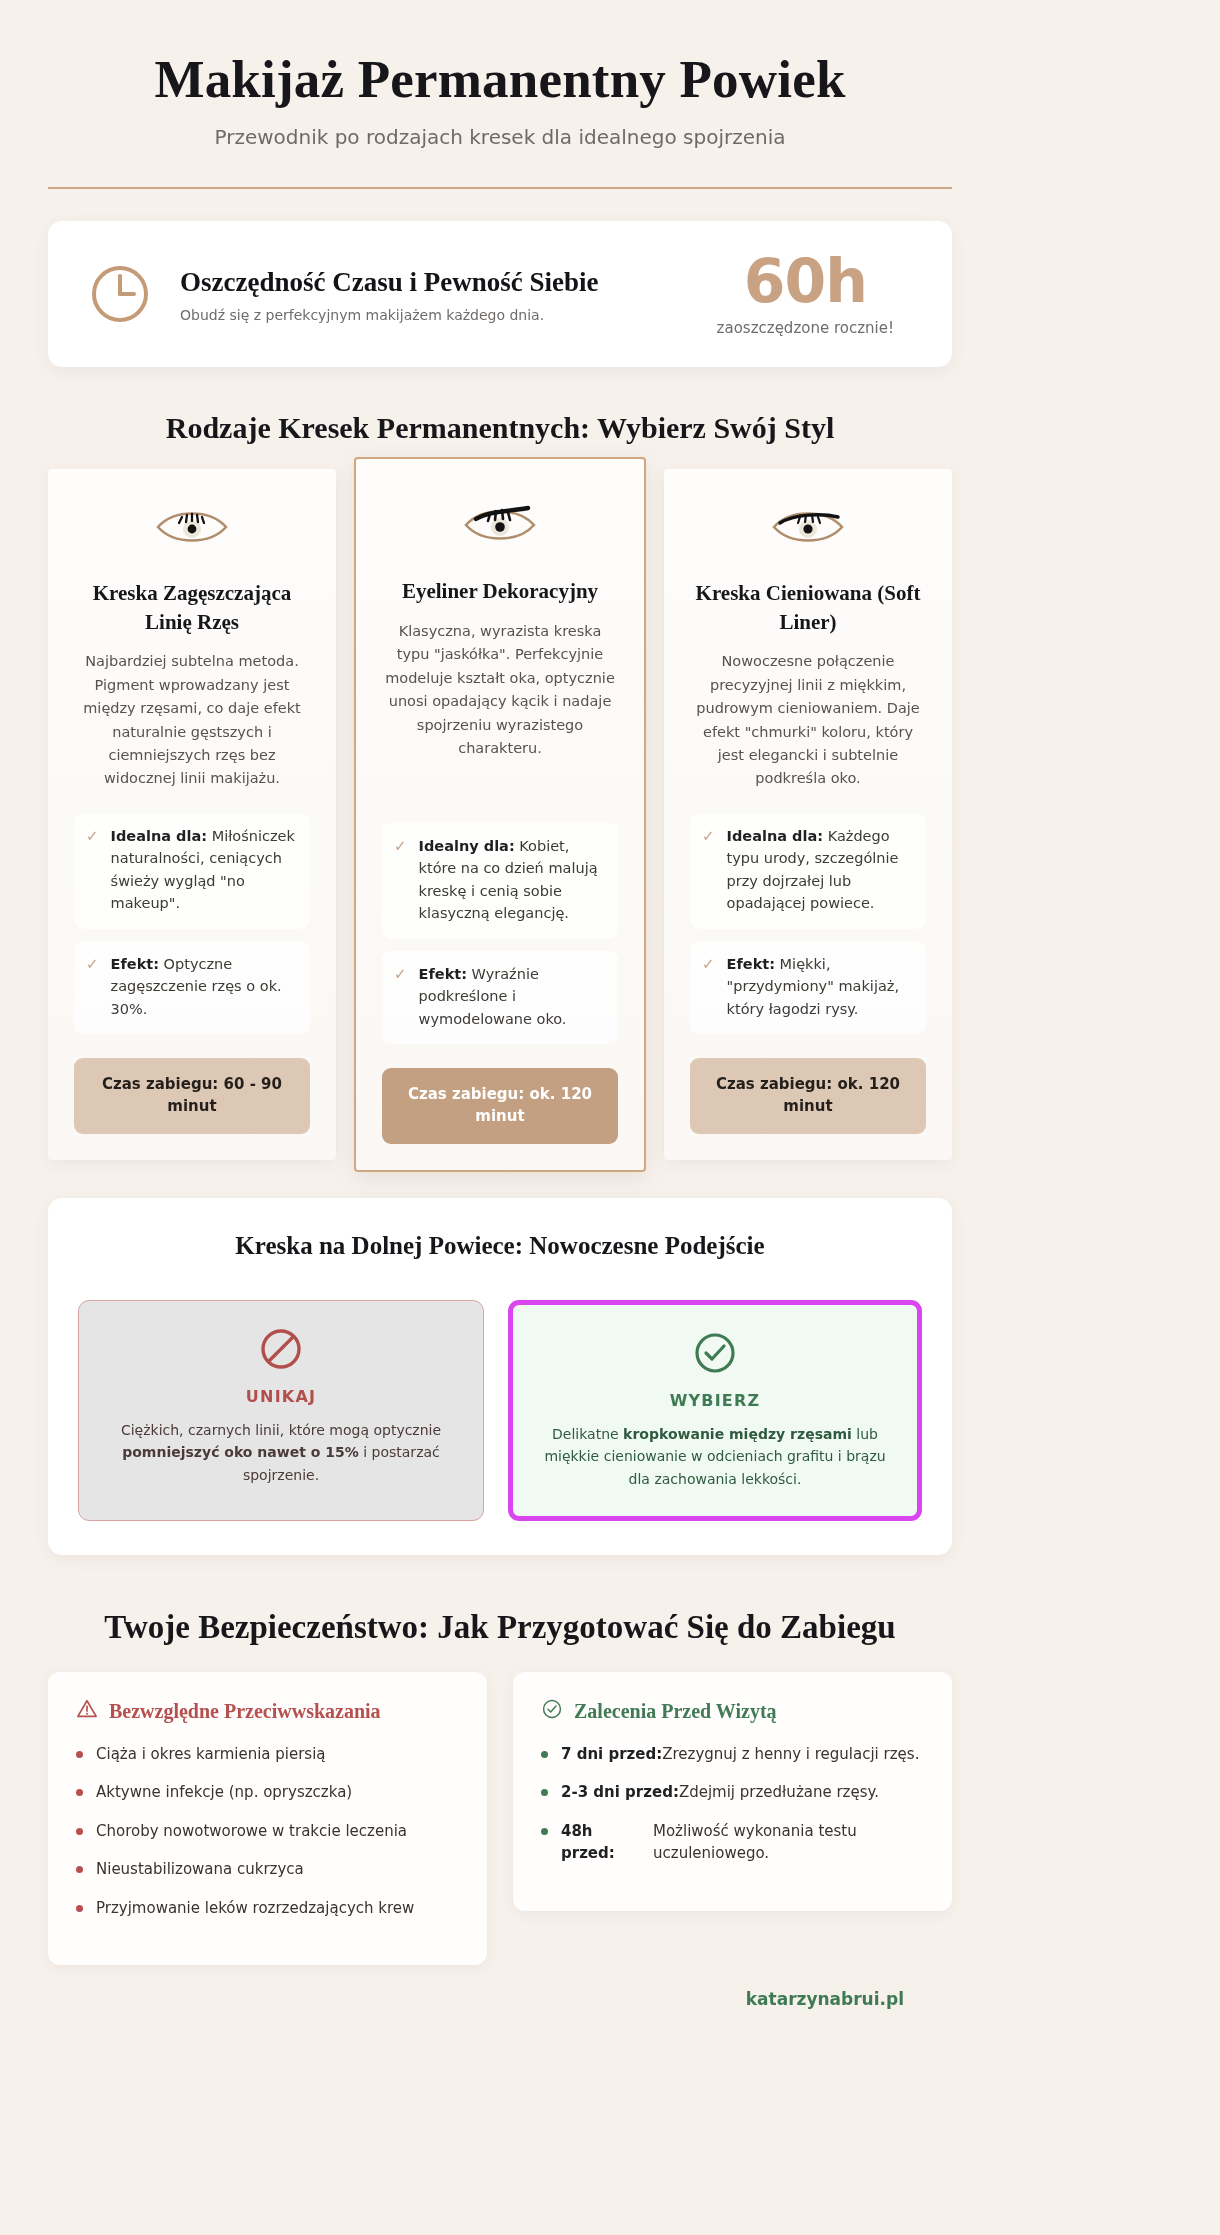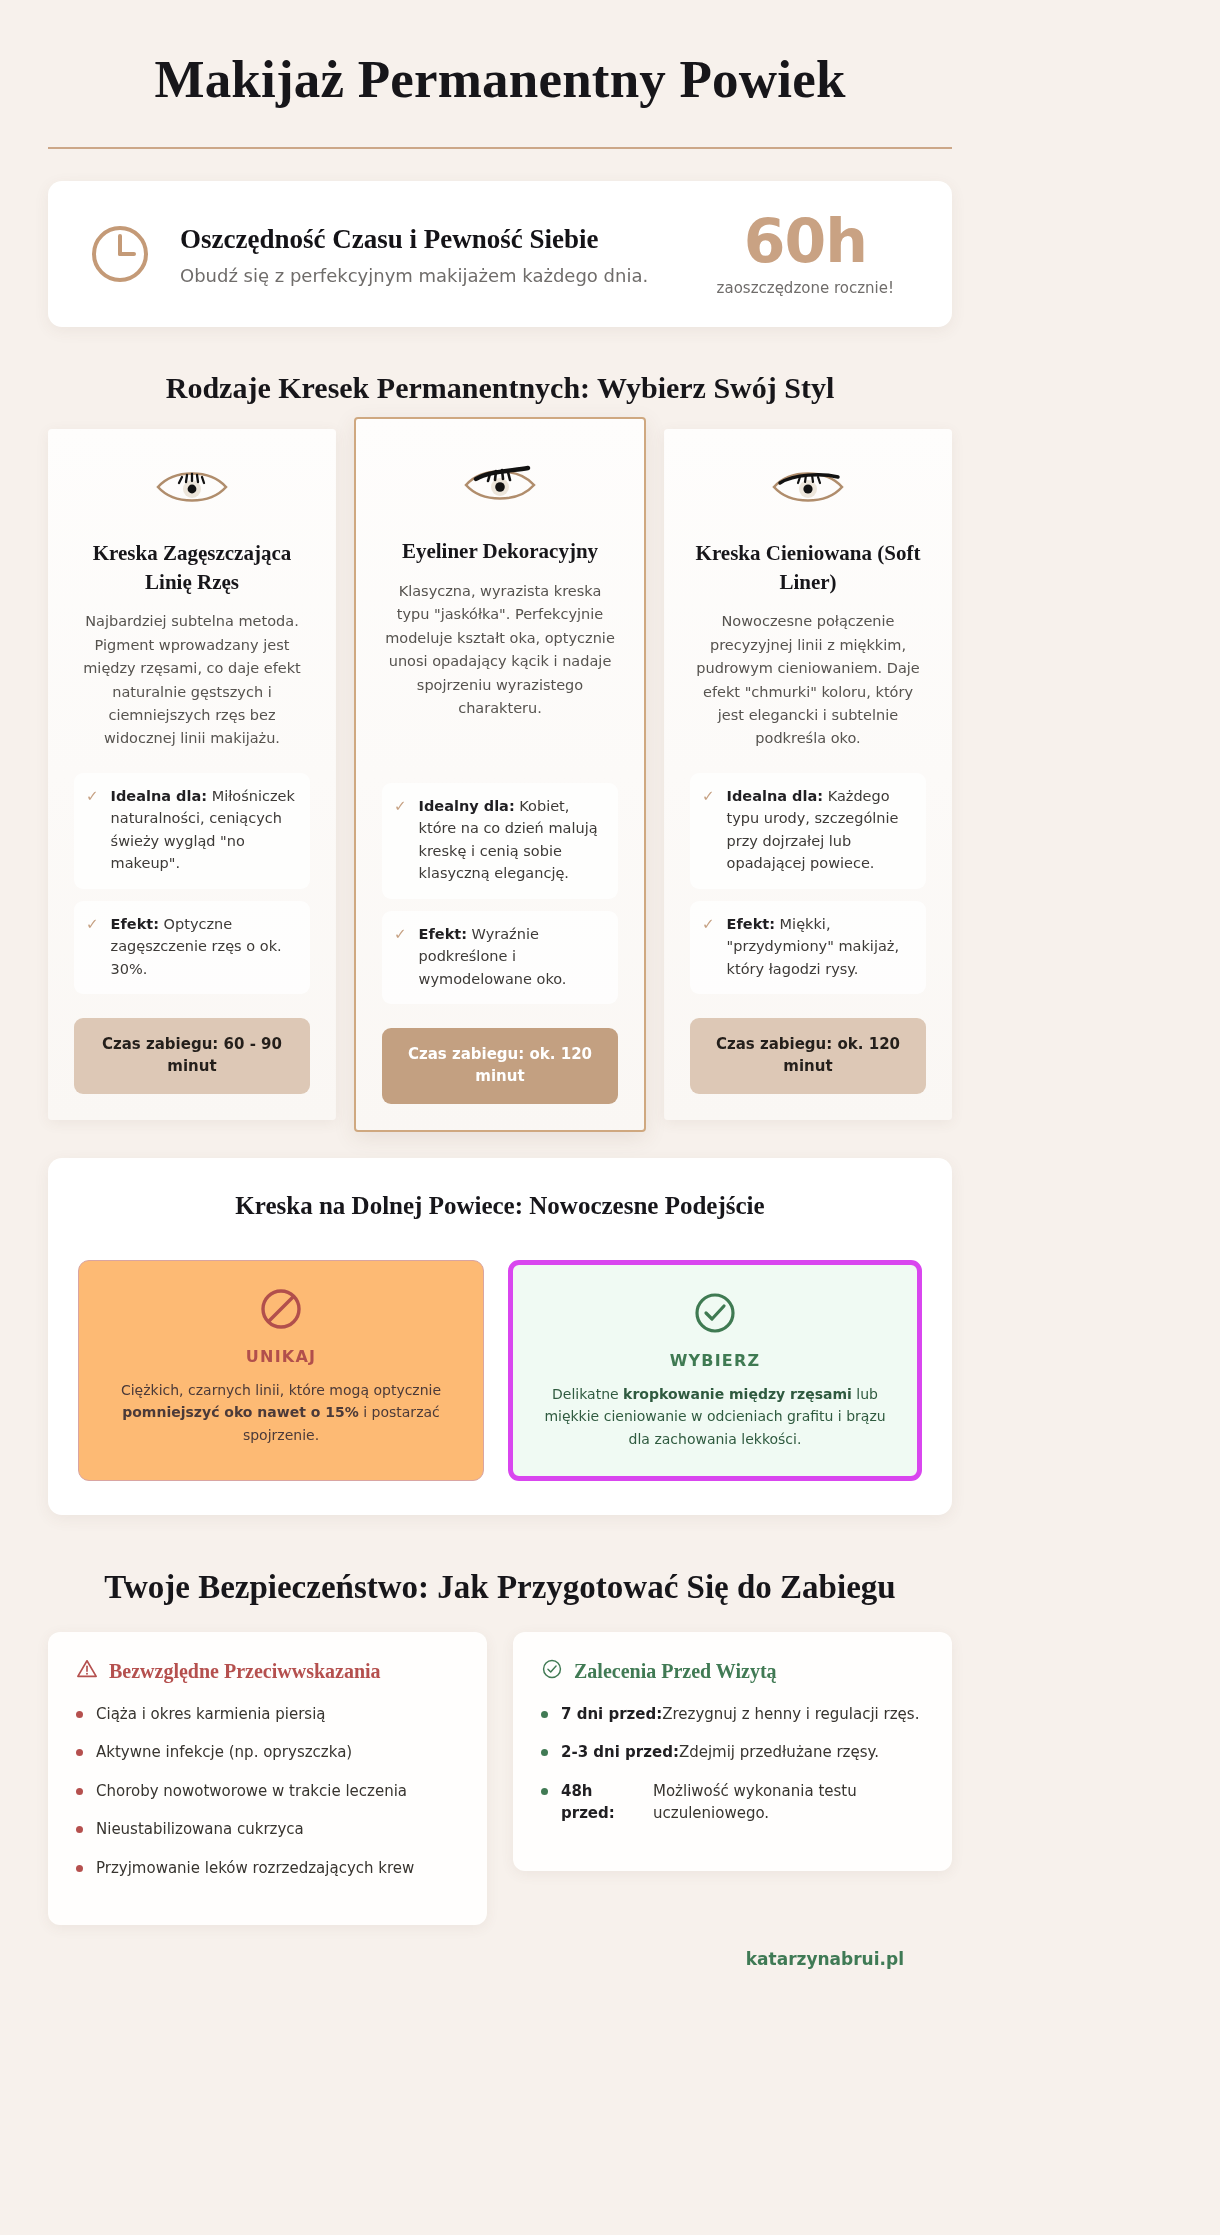--- a/index.html
+++ b/index.html
@@ -57,21 +57,21 @@
   .hero-text { flex: 1 1 auto; }
   .hero-title {
     font-family: "Liberation Serif", "DejaVu Serif", serif;
     font-weight: 700;
     font-size: 27px;
     color: #141317;
     line-height: 1.2;
   }
   .hero-sub {
     margin-top: 9px;
-    font-size: 18px;
+    font-size: 14px;
     color: #6f6c6a;
   }
   .hero-stat { flex: 0 0 auto; text-align: center; padding-right: 18px; }
   .hero-num {
     font-size: 60px;
     font-weight: 700;
     color: #c9a283;
     line-height: 1;
     letter-spacing: -1px;
   }
@@ -177,21 +177,21 @@
     color: #17161a;
     margin-bottom: 40px;
   }
   .advice-row { display: flex; gap: 24px; }
   .advice {
     flex: 1 1 0;
     border-radius: 11px;
     padding: 24px 22px 26px 22px;
     text-align: center;
   }
-  .advice.avoid { background: #fdba74; border: 1px solid #d9a5a2; }
+  .advice.avoid { background: #e5e5e5; border: 1px solid #d9a5a2; }
   .advice.choose { background: #f0faf3; border: 5px solid #d946ef; }
   .advice-icon { display: flex; justify-content: center; margin-bottom: 14px; }
   .advice-label {
     font-size: 16px;
     font-weight: 700;
     letter-spacing: 1.2px;
     margin-bottom: 13px;
   }
   .advice.avoid .advice-label { color: #b14f4c; }
   .advice.choose .advice-label { color: #3f7a52; }
@@ -252,20 +252,21 @@
     color: #3f7a55;
   }
 </style>
 </head>
 <body>
 
 <div class="page">
 
   <div class="header">
     <div class="title">Makijaż Permanentny Powiek</div>
+    <div class="subtitle">Przewodnik po rodzajach kresek dla idealnego spojrzenia</div>
     <div class="rule"></div>
   </div>
 
   <div class="hero">
     <div class="hero-icon">
       <svg width="64" height="64" viewBox="0 0 64 64">
         <circle cx="32" cy="32" r="26" fill="none" stroke="#c49a77" stroke-width="4"></circle>
         <line x1="32" y1="32" x2="32" y2="14" stroke="#c49a77" stroke-width="4" stroke-linecap="round"></line>
         <line x1="32" y1="32" x2="46" y2="32" stroke="#c49a77" stroke-width="4" stroke-linecap="round"></line>
       </svg>

